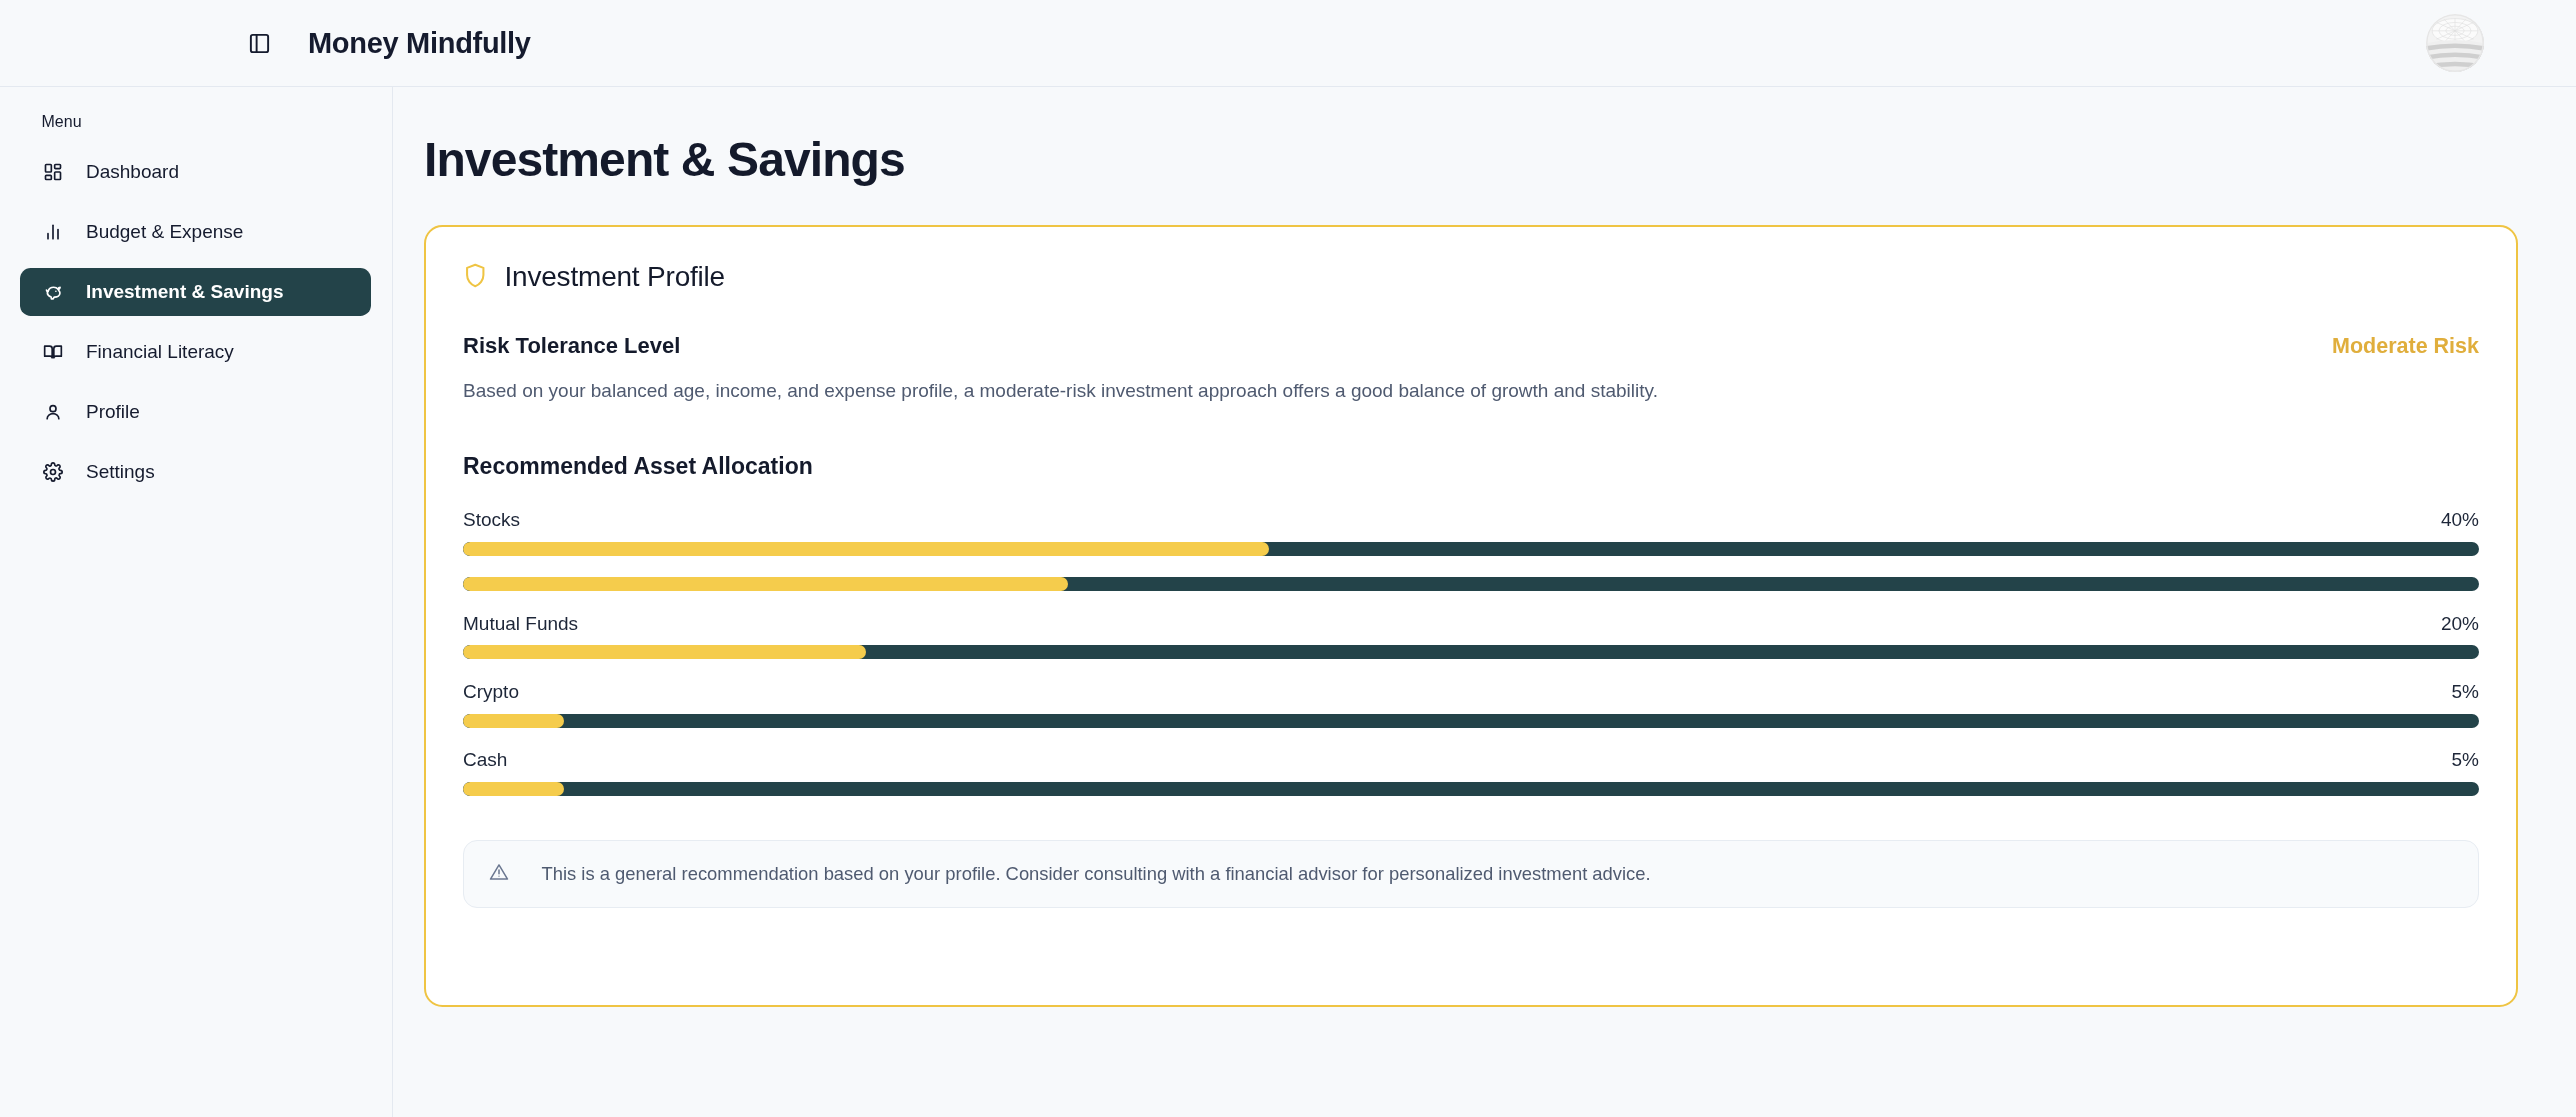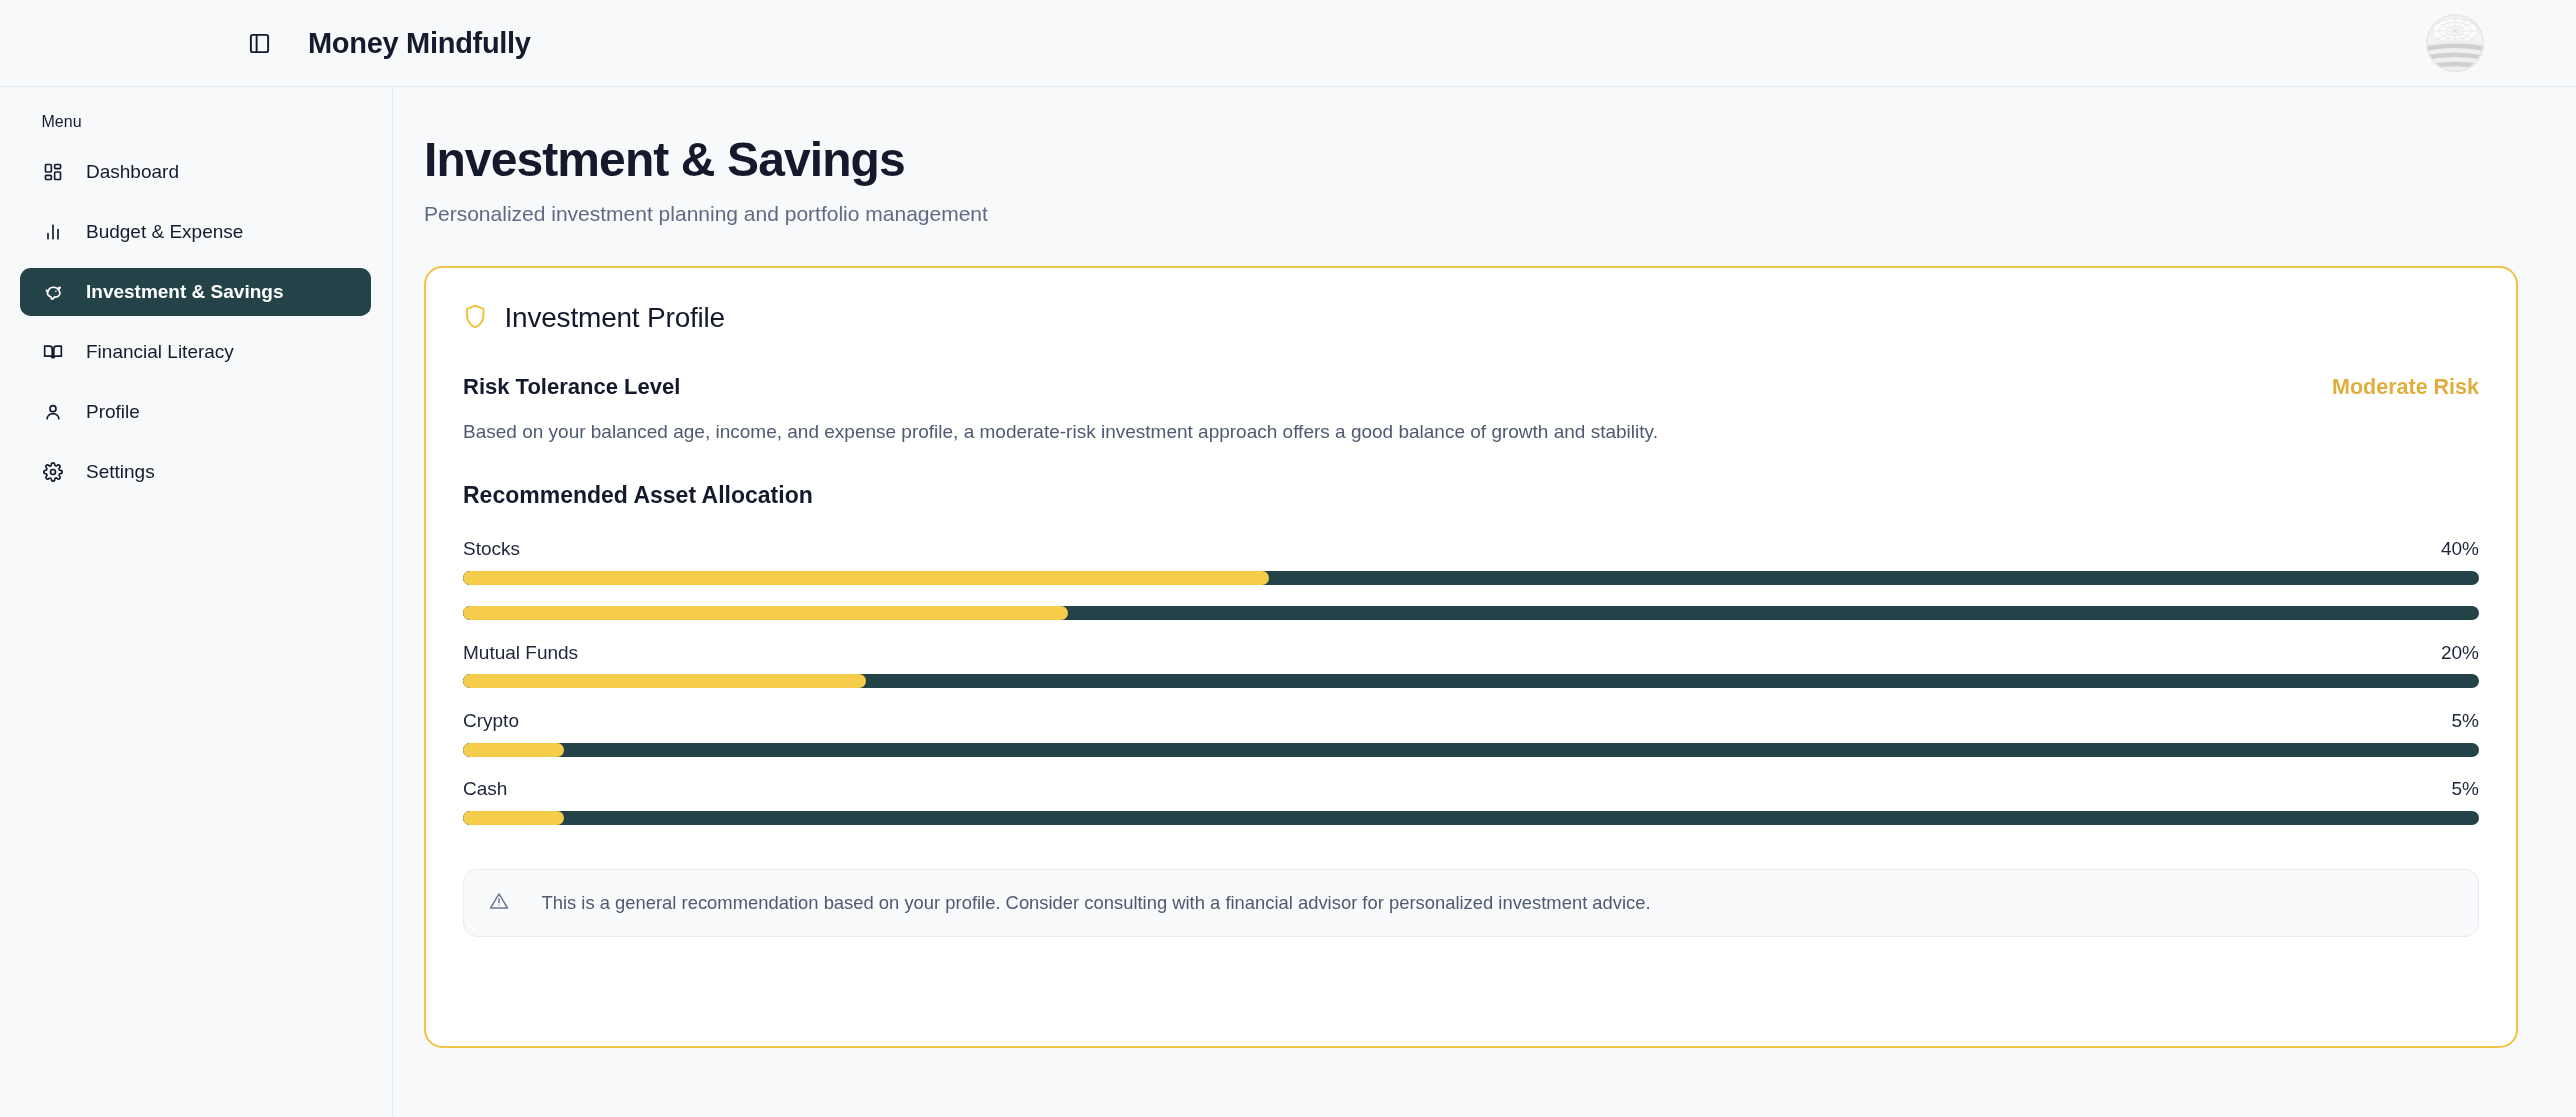--- a/index.html
+++ b/index.html
@@ -189,21 +189,21 @@
   }
 
   .risk-desc {
     margin-top: 19px;
     font-size: 19px;
     color: #4F5A70;
     line-height: 1.4;
   }
 
   .alloc-title {
-    margin-top: 36px;
+    margin-top: 48px;
     font-size: 23px;
     font-weight: bold;
     color: #141A2B;
   }
 
   .alloc-list {
     margin-top: 29px;
     display: flex;
     flex-direction: column;
     gap: 21.5px;
@@ -370,21 +370,20 @@
           </span>
           <span>Settings</span>
         </div>
 
       </nav>
     </aside>
 
     <main class="main">
 
       <h1 class="page-title">Investment &amp; Savings</h1>
-      <div class="page-subtitle">Personalized investment planning and portfolio management</div>
 
       <section class="card">
 
         <div class="card-head">
           <span>
             <svg width="24.5" height="28" viewBox="0 0 24 26" fill="none" stroke="#EFC443" stroke-width="2" stroke-linecap="round" stroke-linejoin="round">
               <path d="M12 2 4 5v7c0 5 3.4 9.4 8 11 4.6-1.6 8-6 8-11V5z"></path>
             </svg>
           </span>
           <span class="card-title">Investment Profile</span>

